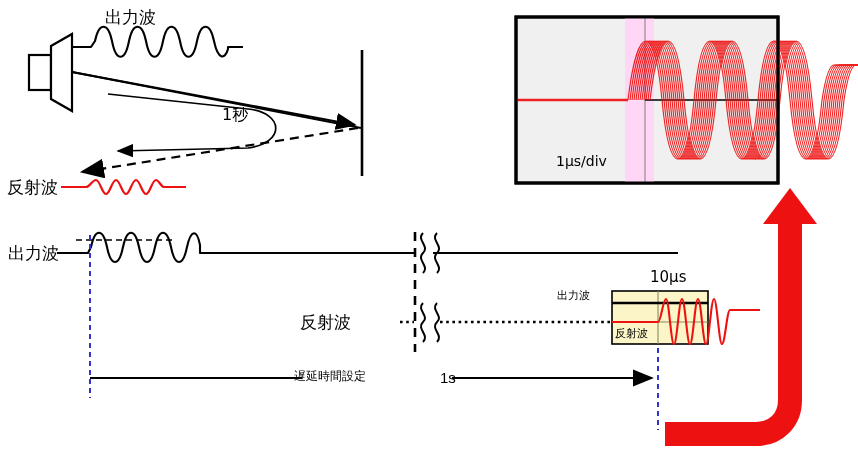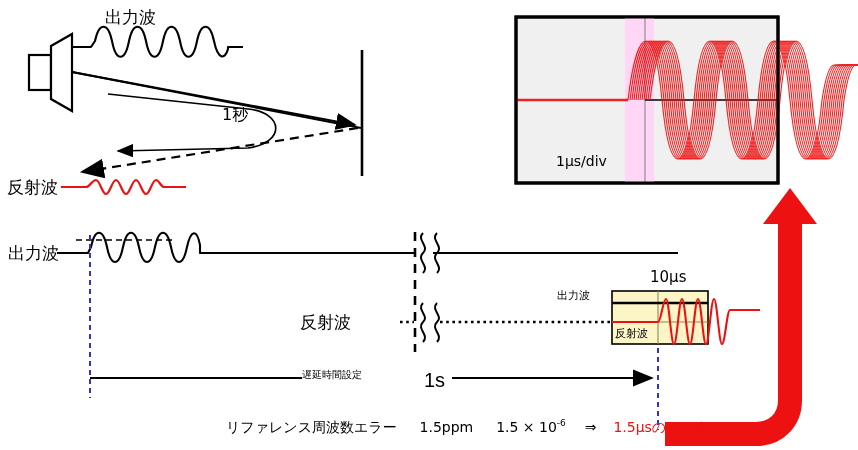--- a/index.html
+++ b/index.html
@@ -172,35 +172,24 @@
 <div class="lbl jp" style="left:178px;top:105px;font-size:16px;margin-left:44px;">1秒</div>
 
 <div class="lbl jp" style="left:7px;top:176px;font-size:17px;">反射波</div>
 
 <div class="lbl jp" style="left:556px;top:153px;font-size:14px;text-align:center;">1μs/div</div>
 
 <div class="lbl jp" style="left:8px;top:242px;font-size:17px;">出力波</div>
 
 <div class="lbl jp" style="left:300px;top:311px;font-size:17px;">反射波</div>
 
-<div class="lbl jp" style="left:302px;top:368px;font-size:10px;">遅延時間設定</div>
+<div class="lbl jp" style="left:294px;top:368px;font-size:12px;">遅延時間設定</div>
 
-<div class="lbl" style="left:424px;top:369px;font-size:20px;">1s</div>
+<div class="lbl" style="left:440px;top:369px;font-size:15px;">1s</div>
 
 <div class="lbl jp" style="left:650px;top:268px;font-size:15px;">10μs</div>
 
 <div class="lbl jp" style="left:557px;top:288px;font-size:11px;">出力波</div>
 
 <div class="lbl jp" style="left:615px;top:326px;font-size:11px;">反射波</div>
 
-<div class="lbl jp" style="left:226px;top:418px;font-size:14px;">
-  <span>リファレンス周波数エラー</span>
-  <span style="display:inline-block;width:14px;"></span>
-  <span>1.5ppm</span>
-  <span style="display:inline-block;width:14px;"></span>
-  <span>1.5 × 10</span><span class="sub">-6</span>
-  <span style="display:inline-block;width:10px;"></span>
-  <span>⇒</span>
-  <span style="display:inline-block;width:8px;"></span>
-  <span class="red">1.5μsのジッタ</span>
-</div>
 
 </div>
 
 </body></html>

